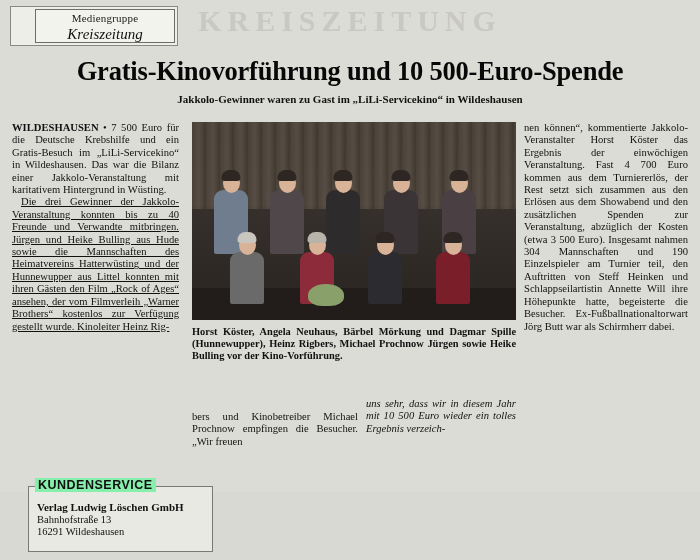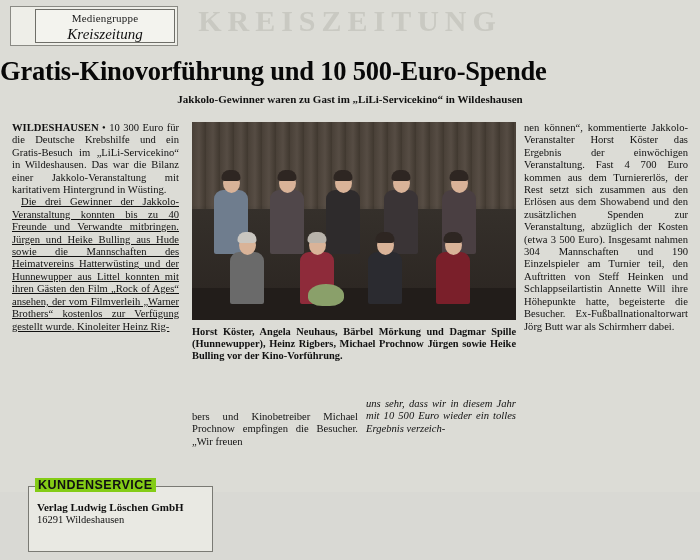--- a/index.html
+++ b/index.html
@@ -71,20 +71,21 @@
     font-style: italic;
     line-height: 16px;
     margin-top: 1px;
   }
   
   .headline {
     position: absolute;
     top: 56px;
     left: 0;
     width: 700px;
+    text-align: center;
     font-family: "Liberation Serif", serif;
     font-weight: bold;
     font-size: 26.5px;
     color: #080808;
     letter-spacing: -0.2px;
   }
   .subhead {
     position: absolute;
     top: 93px;
     left: 0;
@@ -210,21 +211,21 @@
     width: 185px;
     height: 66px;
     background: #e9e9e3;
     border: 1px solid #7a7a74;
     box-sizing: border-box;
   }
   .service-title {
     position: absolute;
     top: -9px;
     left: 6px;
-    background: #84cc16;
+    background: #86efac;
     padding: 0 3px;
     font-family: "Liberation Sans", sans-serif;
     font-weight: bold;
     font-size: 12.5px;
     letter-spacing: 0.5px;
     color: #111;
     text-align: center;
   }
   .service-body {
     padding: 14px 8px 4px 8px;
@@ -249,21 +250,21 @@
     <div class="masthead-inner">
       <div class="masthead-line1">Mediengruppe</div>
       <div class="masthead-line2">Kreiszeitung</div>
     </div>
   </div>
 
   <div class="headline">Gratis-Kinovorführung und 10 500-Euro-Spende</div>
   <div class="subhead">Jakkolo-Gewinner waren zu Gast im „LiLi-Servicekino“ in Wildeshausen</div>
 
   <div class="col" id="col-left">
-    <p><span class="lead-city">WILDESHAUSEN</span> <span>• 10 300 Euro für die Deutsche Krebshilfe und ein Gratis-Besuch im „LiLi-Servicekino“ in Wildeshausen. Das war die Bilanz einer Jakkolo-Veranstaltung mit karitativem Hintergrund in Wüsting.</span></p>
+    <p><span class="lead-city">WILDESHAUSEN</span> <span>• 7 500 Euro für die Deutsche Krebshilfe und ein Gratis-Besuch im „LiLi-Servicekino“ in Wildeshausen. Das war die Bilanz einer Jakkolo-Veranstaltung mit karitativem Hintergrund in Wüsting.</span></p>
     <p>Die drei Gewinner der Jakkolo-Veranstaltung konnten bis zu 40 Freunde und Verwandte mitbringen. Jürgen und Heike Bulling aus Hude sowie die Mannschaften des Heimatvereins Hatterwüsting und der Hunnewupper aus Littel konnten mit ihren Gästen den Film „Rock of Ages“ ansehen, der vom Filmverleih „Warner Brothers“ kostenlos zur Verfügung gestellt wurde. Kinoleiter Heinz Rig-</p>
   </div>
 
   <div class="photo">
     <div class="wall"></div>
     <div class="curtain"></div>
     <div class="floor"></div>
 
     <div class="person back-row" style="left:22px; bottom:66px;">
       <div class="head">
@@ -334,17 +335,18 @@
   </div>
 
   <div class="col" id="col-right">
     <p>nen können“, kommentierte Jakkolo-Veranstalter Horst Köster das Ergebnis der einwöchigen Veranstaltung. Fast 4 700 Euro kommen aus dem Turniererlös, der Rest setzt sich zusammen aus den Erlösen aus dem Showabend und den zusätzlichen Spenden zur Veranstaltung, abzüglich der Kosten (etwa 3 500 Euro). Insgesamt nahmen 304 Mannschaften und 190 Einzelspieler am Turnier teil, den Auftritten von Steff Heinken und Schlappseilartistin Annette Will ihre Höhepunkte hatte, begeisterte die Besucher. Ex-Fußballnationaltorwart Jörg Butt war als Schirmherr dabei.</p>
   </div>
 
   <div class="service-box">
     <div class="service-title">KUNDENSERVICE</div>
     <div class="service-body">
       <div class="bold">Verlag Ludwig Löschen GmbH</div>
+      <div>Bahnhofstraße 13</div>
       <div>16291 Wildeshausen</div>
     </div>
   </div>
 
 </div>
 
 </body></html>

